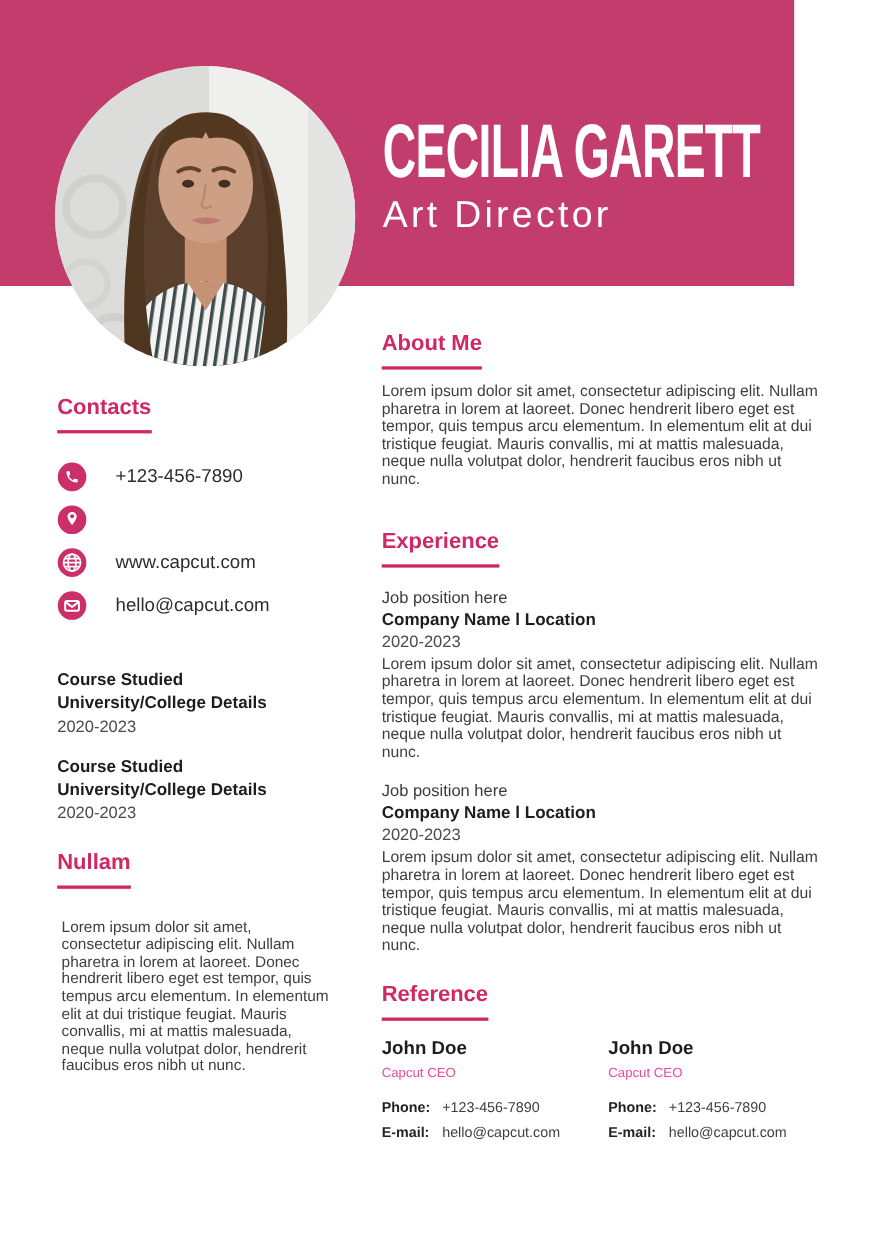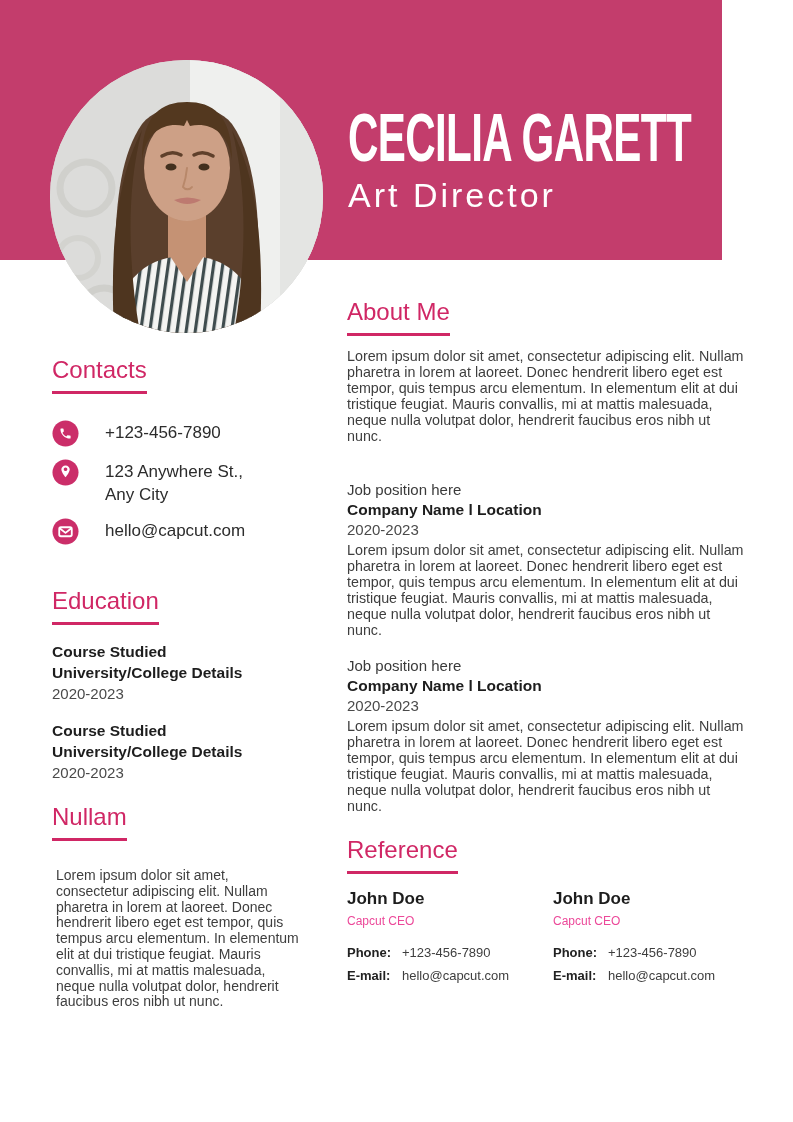--- a/index.html
+++ b/index.html
@@ -31,21 +31,21 @@
     letter-spacing:3px;line-height:34px;white-space:nowrap;
   }
   .photo{
     position:absolute;left:50px;top:60px;width:273px;height:273px;
     border-radius:50%;overflow:hidden;background:#dcdcda;
   }
   .photo svg{display:block;width:100%;height:100%;}
 
   h2.sec{
     display:inline-block;margin:0;color:var(--accent);
-    font-size:24px;font-weight:400;line-height:24px;
+    font-size:20px;font-weight:700;line-height:24px;
     padding-bottom:9px;border-bottom:3.5px solid var(--accent);
   }
   .sidebar{position:absolute;left:52px;top:358px;width:252px;}
   .contact-list{margin-top:26px;}
   .contact-row{display:flex;align-items:flex-start;margin-bottom:12px;}
   .ci{flex:none;width:27px;height:27px;margin-right:26px;}
   .contact-text{font-size:17px;line-height:23px;color:#2c2c2c;padding-top:1px;}
 
   .edu-section{margin-top:44px;}
   .edu-item{margin-top:16px;}
@@ -141,43 +141,53 @@
 
       <div class="contact-row">
         <span class="ci">
           <svg viewBox="0 0 28 28">
               <circle cx="14" cy="14" r="13.5" fill="#cb2e69"></circle>
             <g transform="translate(6.6,5.4) scale(0.62)">
               <path fill="#ffffff" fill-rule="evenodd" d="M12 2C8.13 2 5 5.13 5 8.5c0 5.25 7 13.5 7 13.5s7-8.25 7-13.5C19 5.13 15.87 2 12 2zm0 9.5c-1.66 0-3-1.34-3-3s1.34-3 3-3 3 1.34 3 3-1.34 3-3 3z"></path>
             </g>
           </svg>
         </span>
-        <div class="contact-text">
-          <div>123 Anywhere St.,</div>
-          <div>Any City</div>
-        </div>
-      </div>
-
+      </div>
+
+      <div class="contact-row">
+        <span class="ci">
+          <svg viewBox="0 0 28 28">
+              <circle cx="14" cy="14" r="13.5" fill="#cb2e69"></circle>
+            <g stroke="#ffffff" fill="none" stroke-width="1.6">
+              <circle cx="14" cy="14" r="8"></circle>
+              <ellipse cx="14" cy="14" rx="3.7" ry="8"></ellipse>
+              <line x1="6" y1="14" x2="22" y2="14"></line>
+              <line x1="7.3" y1="10.2" x2="20.7" y2="10.2"></line>
+              <line x1="7.3" y1="17.8" x2="20.7" y2="17.8"></line>
+            </g>
+          </svg>
+        </span>
+        <div class="contact-text">www.capcut.com</div>
+      </div>
 
       <div class="contact-row">
         <span class="ci">
           <svg viewBox="0 0 28 28">
               <circle cx="14" cy="14" r="13.5" fill="#cb2e69"></circle>
             <rect x="7.5" y="9.6" width="13" height="9.3" rx="1.8" stroke="#ffffff" stroke-width="1.9" fill="none"></rect>
             <polyline points="8.6,11.2 14,15.4 19.4,11.2" stroke="#ffffff" stroke-width="1.9" fill="none" stroke-linecap="round" stroke-linejoin="round"></polyline>
           </svg>
         </span>
         <div class="contact-text">hello@capcut.com</div>
       </div>
 
     </div>
   </section>
 
   <section class="edu-section">
-    <h2 class="sec">Education</h2>
     <div class="edu-item">
       <div class="edu-line">Course Studied</div>
       <div class="edu-line">University/College Details</div>
       <div class="edu-years">2020-2023</div>
     </div>
     <div class="edu-item">
       <div class="edu-line">Course Studied</div>
       <div class="edu-line">University/College Details</div>
       <div class="edu-years">2020-2023</div>
     </div>
@@ -191,20 +201,21 @@
 </div>
 
 <div class="main">
 
   <section>
     <h2 class="sec">About Me</h2>
     <p class="para">Lorem ipsum dolor sit amet, consectetur adipiscing elit. Nullam pharetra in lorem at laoreet. Donec hendrerit libero eget est tempor, quis tempus arcu elementum. In elementum elit at dui tristique feugiat. Mauris convallis, mi at mattis malesuada, neque nulla volutpat dolor, hendrerit faucibus eros nibh ut nunc.</p>
   </section>
 
   <section class="exp-section">
+    <h2 class="sec">Experience</h2>
 
     <div class="job">
       <div class="job-position">Job position here</div>
       <div class="job-company">Company Name l Location</div>
       <div class="job-years">2020-2023</div>
       <p class="para">Lorem ipsum dolor sit amet, consectetur adipiscing elit. Nullam pharetra in lorem at laoreet. Donec hendrerit libero eget est tempor, quis tempus arcu elementum. In elementum elit at dui tristique feugiat. Mauris convallis, mi at mattis malesuada, neque nulla volutpat dolor, hendrerit faucibus eros nibh ut nunc.</p>
     </div>
 
     <div class="job">
       <div class="job-position">Job position here</div>

